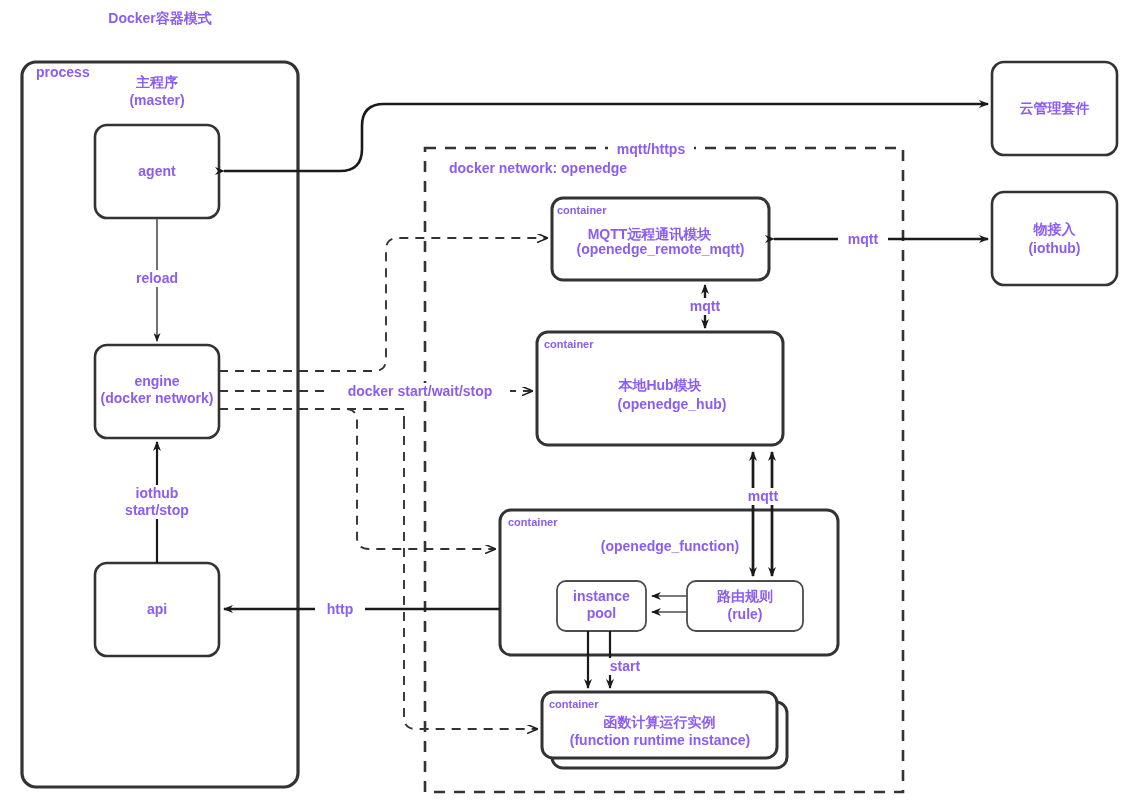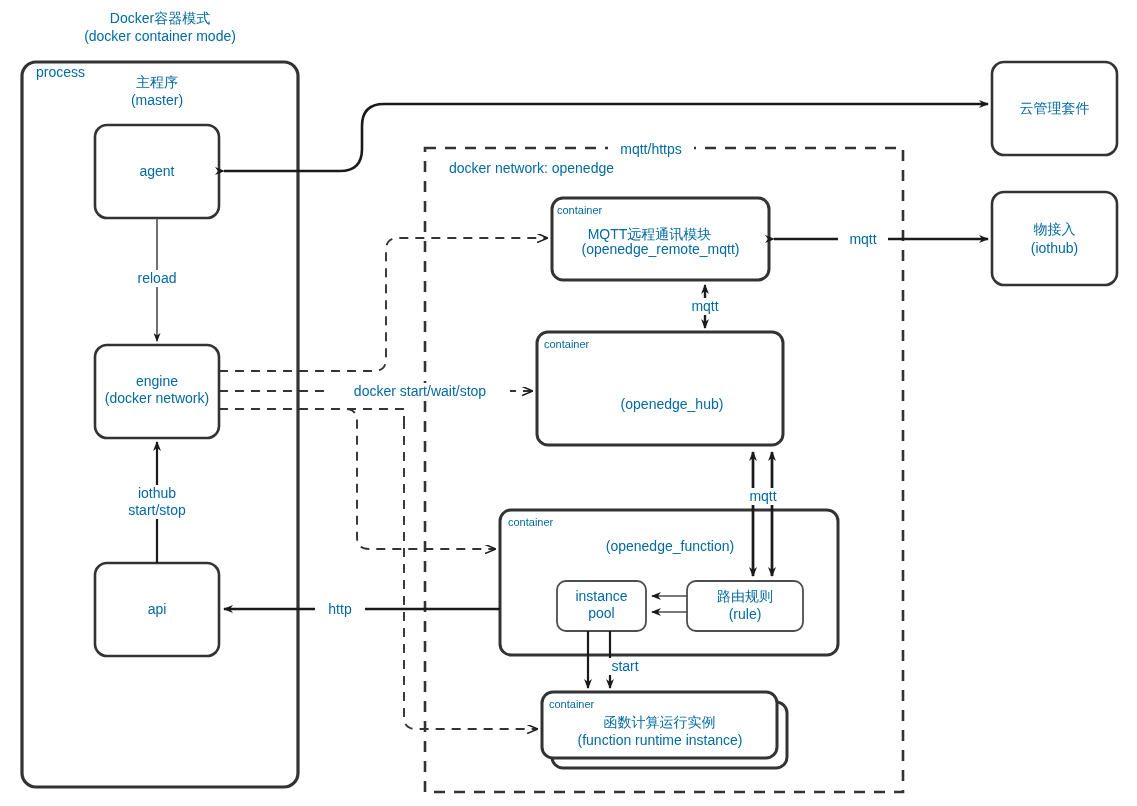--- a/index.html
+++ b/index.html
@@ -1,19 +1,19 @@
 <!DOCTYPE html>
 <html><head>
 <meta charset="utf-8">
 <style>
   html,body{margin:0;padding:0;background:#ffffff;}
   body{width:1137px;height:806px;font-family:"Liberation Sans","DejaVu Sans",sans-serif;}
   #stage{position:relative;width:1137px;height:806px;overflow:hidden;background:#fff;}
   svg{position:absolute;left:0;top:0;width:1137px;height:806px;}
-  .lbl{position:absolute;color:#0369a1;font-size:14px;line-height:17px;white-space:pre;}
+  .lbl{position:absolute;color:#8b5cf6;font-size:14px;line-height:17px;white-space:pre;font-weight:bold;}
   .lbl.c{text-align:center;}
   .lbl.l{text-align:left;}
   .tiny{font-size:11px;}
 </style>
 </head>
 <body>
 
 <div id="stage">
 
   <svg viewBox="0 0 1137 806">
@@ -79,21 +79,20 @@
 
     <path d="M219,391 L532,391" fill="none" stroke="#333" stroke-width="1.9" stroke-dasharray="9,7" marker-end="url(#ahd)"></path>
 
     <path d="M219,409 L345,409 Q357,409 357,421 L357,537 Q357,549 369,549 L495,549" fill="none" stroke="#333" stroke-width="1.9" stroke-dasharray="9,7" marker-end="url(#ahd)"></path>
 
     <path d="M404,420 L404,717 Q404,729 416,729 L537,729" fill="none" stroke="#333" stroke-width="1.9" stroke-dasharray="9,7" marker-end="url(#ahd)"></path>
     <path d="M219,409 L404,409 Q404,409 404,421" fill="none" stroke="#333" stroke-width="1.9" stroke-dasharray="9,7"></path>
   </svg>
 
   <div class="lbl c" style="left:62px; top:10px; width:196px;">Docker容器模式</div>
-  <div class="lbl c" style="left:42px; top:28px; width:236px;">(docker container mode)</div>
 
   <div class="lbl l" style="left:36px; top:64px;">process</div>
   <div class="lbl c" style="left:107px; top:74px; width:100px;">主程序</div>
   <div class="lbl c" style="left:107px; top:92px; width:100px;">(master)</div>
 
   <div class="lbl c" style="left:95px; top:163px; width:124px;">agent</div>
 
   <div class="lbl c" style="left:95px; top:373px; width:124px;">engine</div>
   <div class="lbl c" style="left:95px; top:390px; width:124px;">(docker network)</div>
 
@@ -104,20 +103,21 @@
   <div class="lbl c" style="left:117px; top:485px; width:80px; background:#fff;">iothub</div>
   <div class="lbl c" style="left:112px; top:502px; width:90px; background:#fff;">start/stop</div>
 
   <div class="lbl l" style="left:449px; top:160px;">docker network: openedge</div>
 
   <div class="lbl l tiny" style="left:557px; top:202px;">container</div>
   <div class="lbl c" style="left:552px; top:226px; width:195px;text-align:center;">MQTT远程通讯模块</div>
   <div class="lbl c" style="left:552px; top:241px; width:217px;">(openedge_remote_mqtt)</div>
 
   <div class="lbl l tiny" style="left:544px; top:336px;">container</div>
+  <div class="lbl c" style="left:537px; top:377px; width:246px;">本地Hub模块</div>
   <div class="lbl c" style="left:537px; top:396px; width:246px;padding-left:12px;">(openedge_hub)</div>
 
   <div class="lbl l tiny" style="left:508px; top:514px;">container</div>
   <div class="lbl c" style="left:540px; top:538px; width:260px;">(openedge_function)</div>
 
   <div class="lbl c" style="left:557px; top:588px; width:89px;">instance</div>
   <div class="lbl c" style="left:557px; top:605px; width:89px;">pool</div>
 
   <div class="lbl c" style="left:687px; top:588px; width:116px;">路由规则</div>
   <div class="lbl c" style="left:687px; top:606px; width:116px;">(rule)</div>

